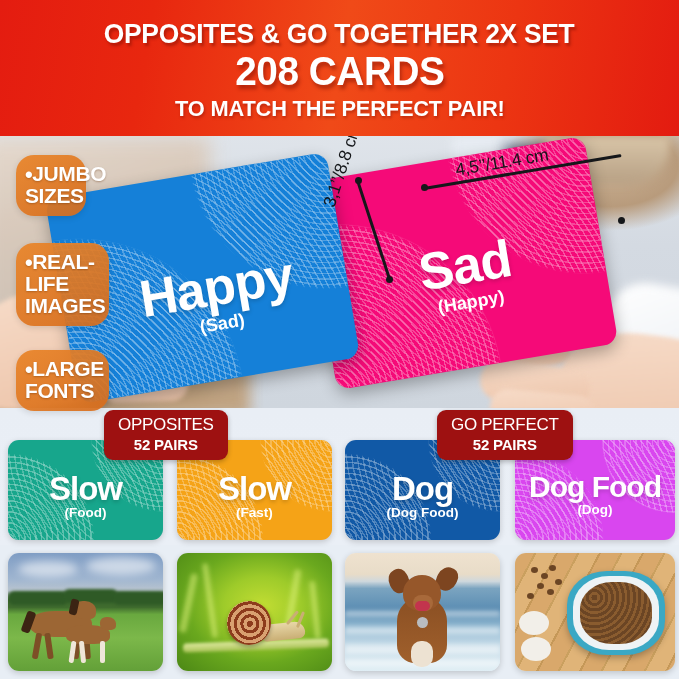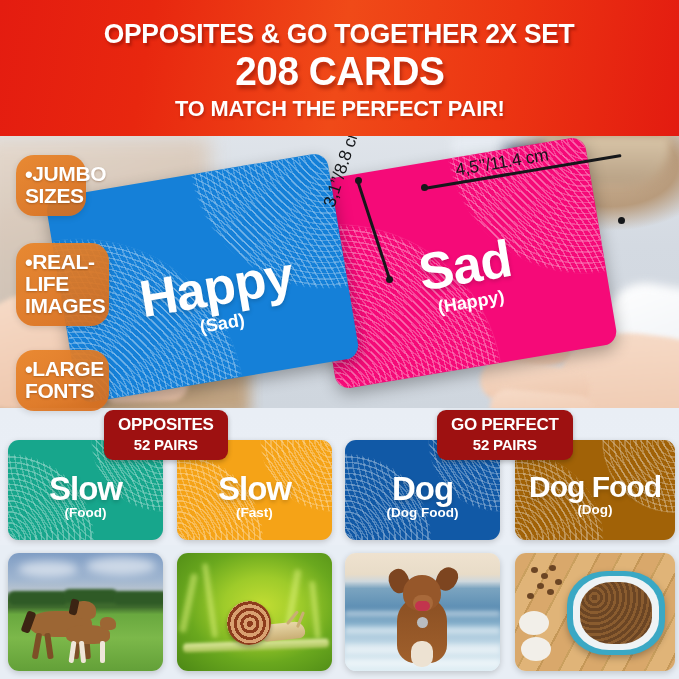--- a/index.html
+++ b/index.html
@@ -174,39 +174,39 @@
   .band {
     position:absolute; left:0; top:408px; width:679px; height:137px;
     background:linear-gradient(180deg,#e9eef5 0%,#eaeff6 100%);
     overflow:visible;
   }
   .pairs-banner {
     position:absolute; z-index:30; background:#9e1111; border-radius:9px;
     color:#fff; text-align:center; padding:6px 14px 7px;
     box-shadow:0 2px 5px rgba(0,0,0,.25);
   }
-  .pairs-title { font-weight:bold; font-size:17px; letter-spacing:-0.3px; line-height:1.1; }
+  .pairs-title { font-weight:normal; font-size:17px; letter-spacing:-0.3px; line-height:1.1; }
   .pairs-sub   { font-weight:bold; font-size:15px; letter-spacing:-0.2px; margin-top:1px; }
   .banner-opposites { left:104px; top:410px; }
   .banner-together  { left:437px; top:410px; }
 
   
   .wcard {
     position:absolute; top:440px; width:155px; height:100px;
     border-radius:11px; overflow:hidden;
     display:flex; align-items:center; justify-content:center;
     box-shadow:0 2px 6px rgba(0,0,0,.18);
   }
   .wcard .card-inner { transform:translateY(6px); }
   .wcard .card-word { font-size:33px; letter-spacing:-1px; }
   .wcard .card-sub  { font-size:13.5px; margin-top:0px; }
   .w-fast { left:8px;   background:#17a68c; }
   .w-slow { left:177px; background:#f5a317; }
   .w-dog  { left:345px; background:#1159a6; }
-  .w-dogfood { left:515px; background:#a16207; width:160px; }
+  .w-dogfood { left:515px; background:#d946ef; width:160px; }
   .w-dogfood .card-word { font-size:30px; }
   .w-dogfood .card-inner { transform:translateY(4px); }
 
   
   .pcard {
     position:absolute; top:553px; width:155px; height:118px;
     border-radius:11px; overflow:hidden;
     box-shadow:0 2px 6px rgba(0,0,0,.18);
   }
   .p1 { left:8px; }

